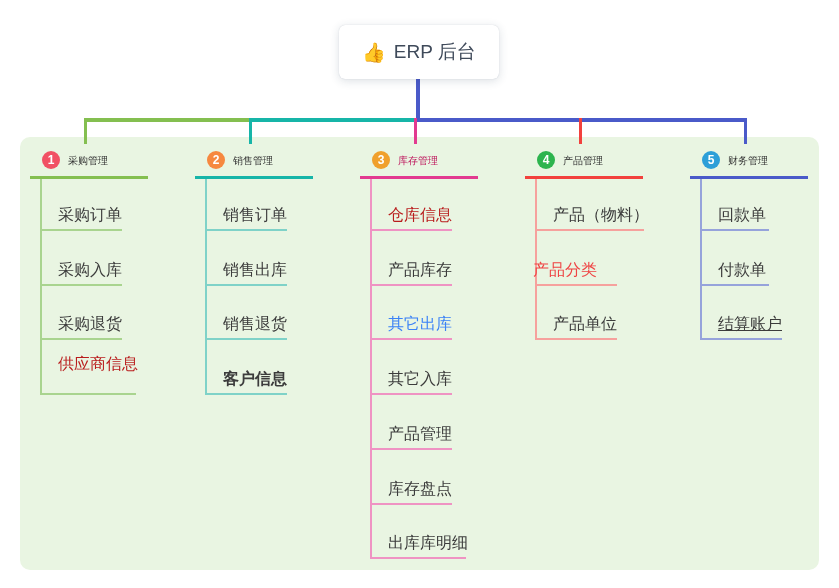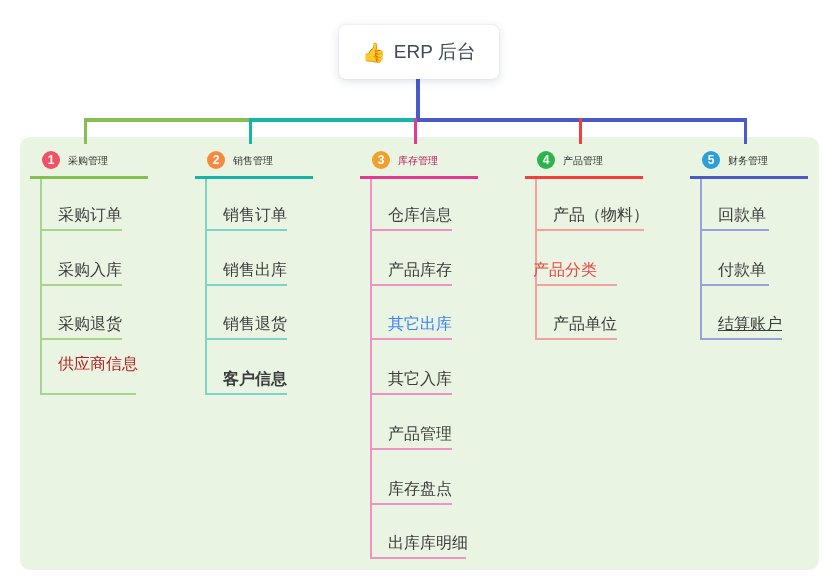--- a/index.html
+++ b/index.html
@@ -75,21 +75,21 @@
       <div class="sub-label" style="position: absolute; left: 223px; top: 260px; color: rgb(60, 60, 60);">销售出库</div>
       <div style="position: absolute; left: 205px; top: 284px; width: 82px; height: 2px; background: rgb(127, 210, 200); z-index: 1;"></div>
       <div class="sub-label" style="position: absolute; left: 223px; top: 314px; color: rgb(60, 60, 60);">销售退货</div>
       <div style="position: absolute; left: 205px; top: 338px; width: 82px; height: 2px; background: rgb(127, 210, 200); z-index: 1;"></div>
       <div class="sub-label" style="position: absolute; left: 223px; top: 369px; color: rgb(60, 60, 60); font-weight: bold;">客户信息</div>
       <div style="position: absolute; left: 205px; top: 393px; width: 82px; height: 2px; background: rgb(127, 210, 200); z-index: 1;"></div>
       <div class="badge" style="position: absolute; left: 372px; top: 151px; background: rgb(240, 160, 44);">3</div>
       <div class="branch-title" style="position: absolute; left: 398px; top: 151px; color: #be185d;">库存管理</div>
       <div style="position: absolute; left: 360px; top: 176px; width: 118px; height: 3px; background: rgb(226, 58, 144); z-index: 2;"></div>
       <div style="position: absolute; left: 370px; top: 179px; width: 2px; height: 380px; background: rgb(239, 147, 195); z-index: 1;"></div>
-      <div class="sub-label" style="position: absolute; left: 388px; top: 205px; color: #404040;">仓库信息</div>
+      <div class="sub-label" style="position: absolute; left: 388px; top: 205px; color: #b91c1c;">仓库信息</div>
       <div style="position: absolute; left: 370px; top: 229px; width: 82px; height: 2px; background: rgb(239, 147, 195); z-index: 1;"></div>
       <div class="sub-label" style="position: absolute; left: 388px; top: 260px; color: rgb(60, 60, 60);">产品库存</div>
       <div style="position: absolute; left: 370px; top: 284px; width: 82px; height: 2px; background: rgb(239, 147, 195); z-index: 1;"></div>
       <div class="sub-label" style="position: absolute; left: 388px; top: 314px; color: #3b82f6;">其它出库</div>
       <div style="position: absolute; left: 370px; top: 338px; width: 82px; height: 2px; background: rgb(239, 147, 195); z-index: 1;"></div>
       <div class="sub-label" style="position: absolute; left: 388px; top: 369px; color: rgb(60, 60, 60);">其它入库</div>
       <div style="position: absolute; left: 370px; top: 393px; width: 82px; height: 2px; background: rgb(239, 147, 195); z-index: 1;"></div>
       <div class="sub-label" style="position: absolute; left: 388px; top: 424px; color: rgb(60, 60, 60);">产品管理</div>
       <div style="position: absolute; left: 370px; top: 448px; width: 82px; height: 2px; background: rgb(239, 147, 195); z-index: 1;"></div>
       <div class="sub-label" style="position: absolute; left: 388px; top: 479px; color: rgb(60, 60, 60);">库存盘点</div>

